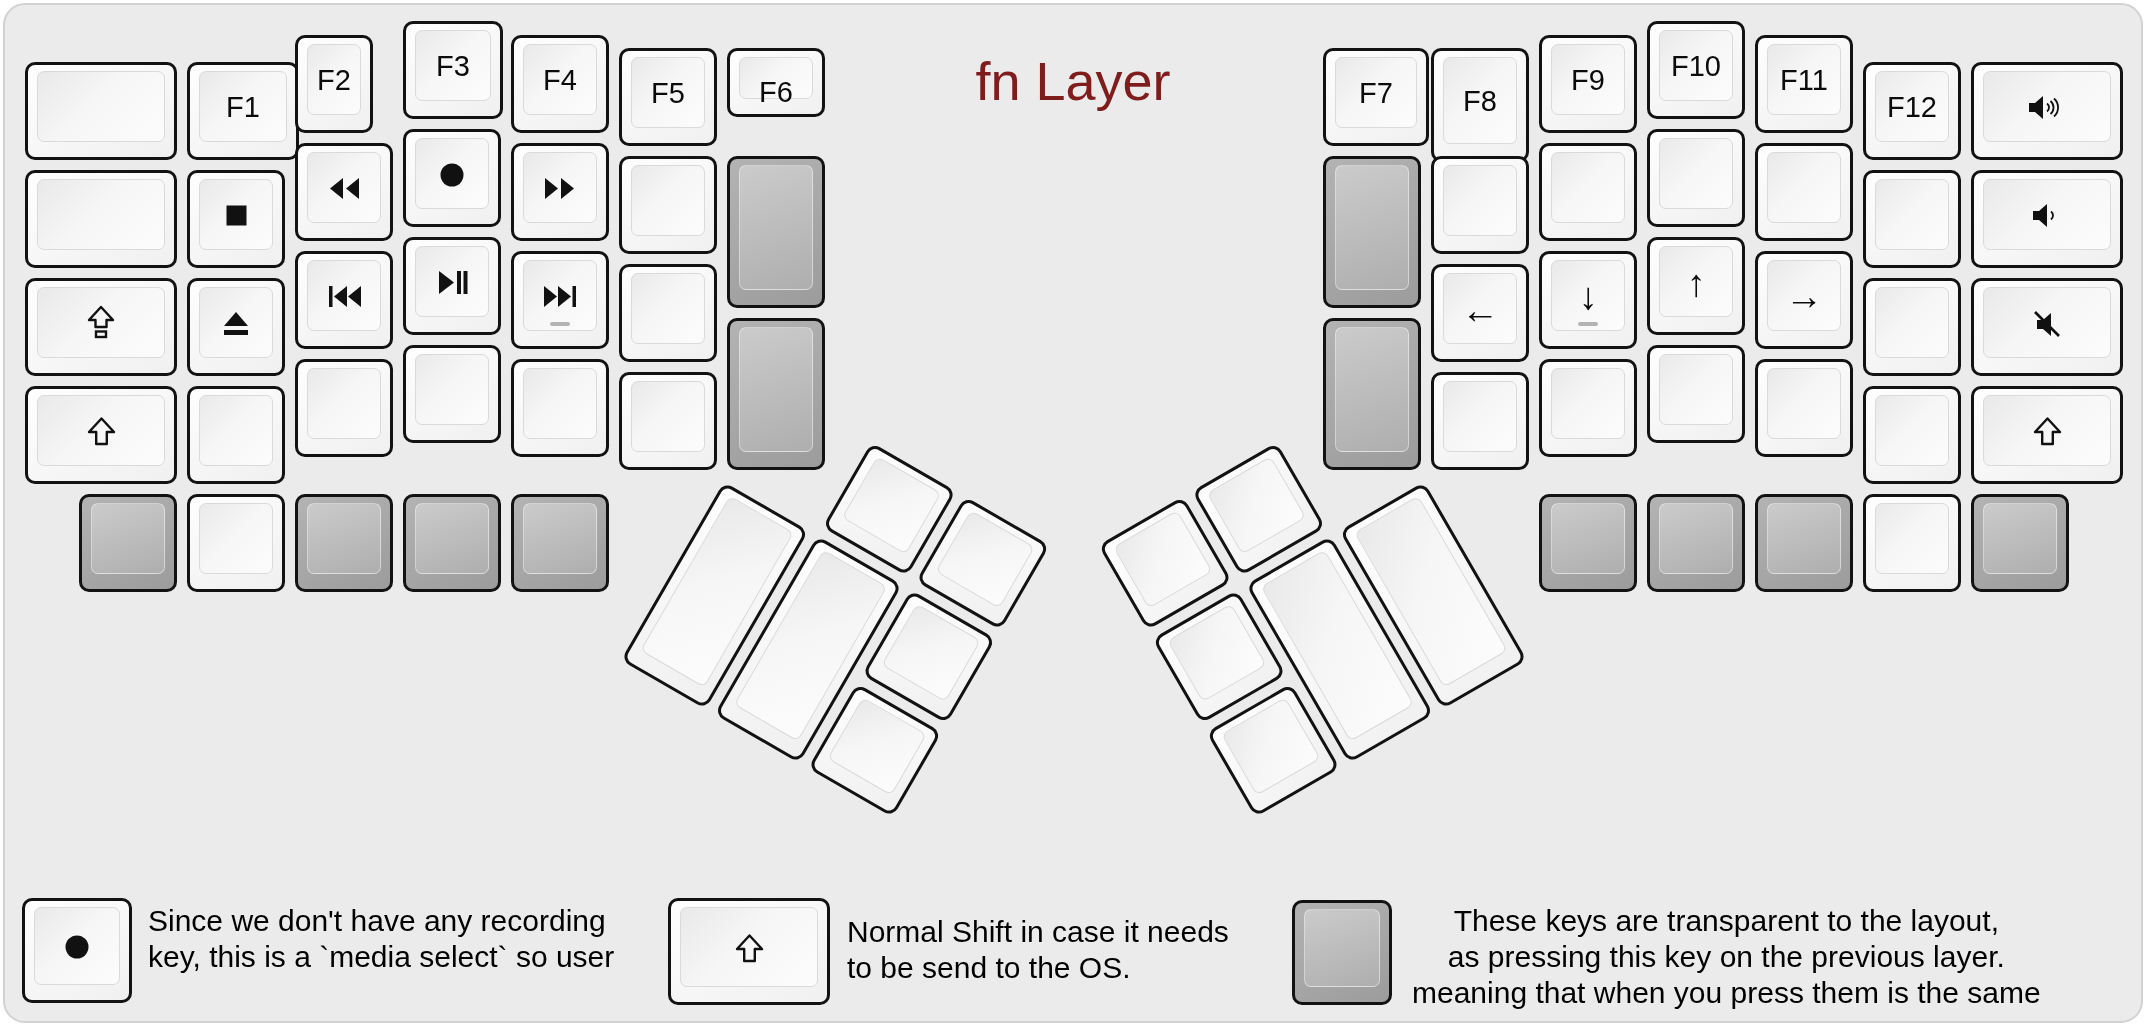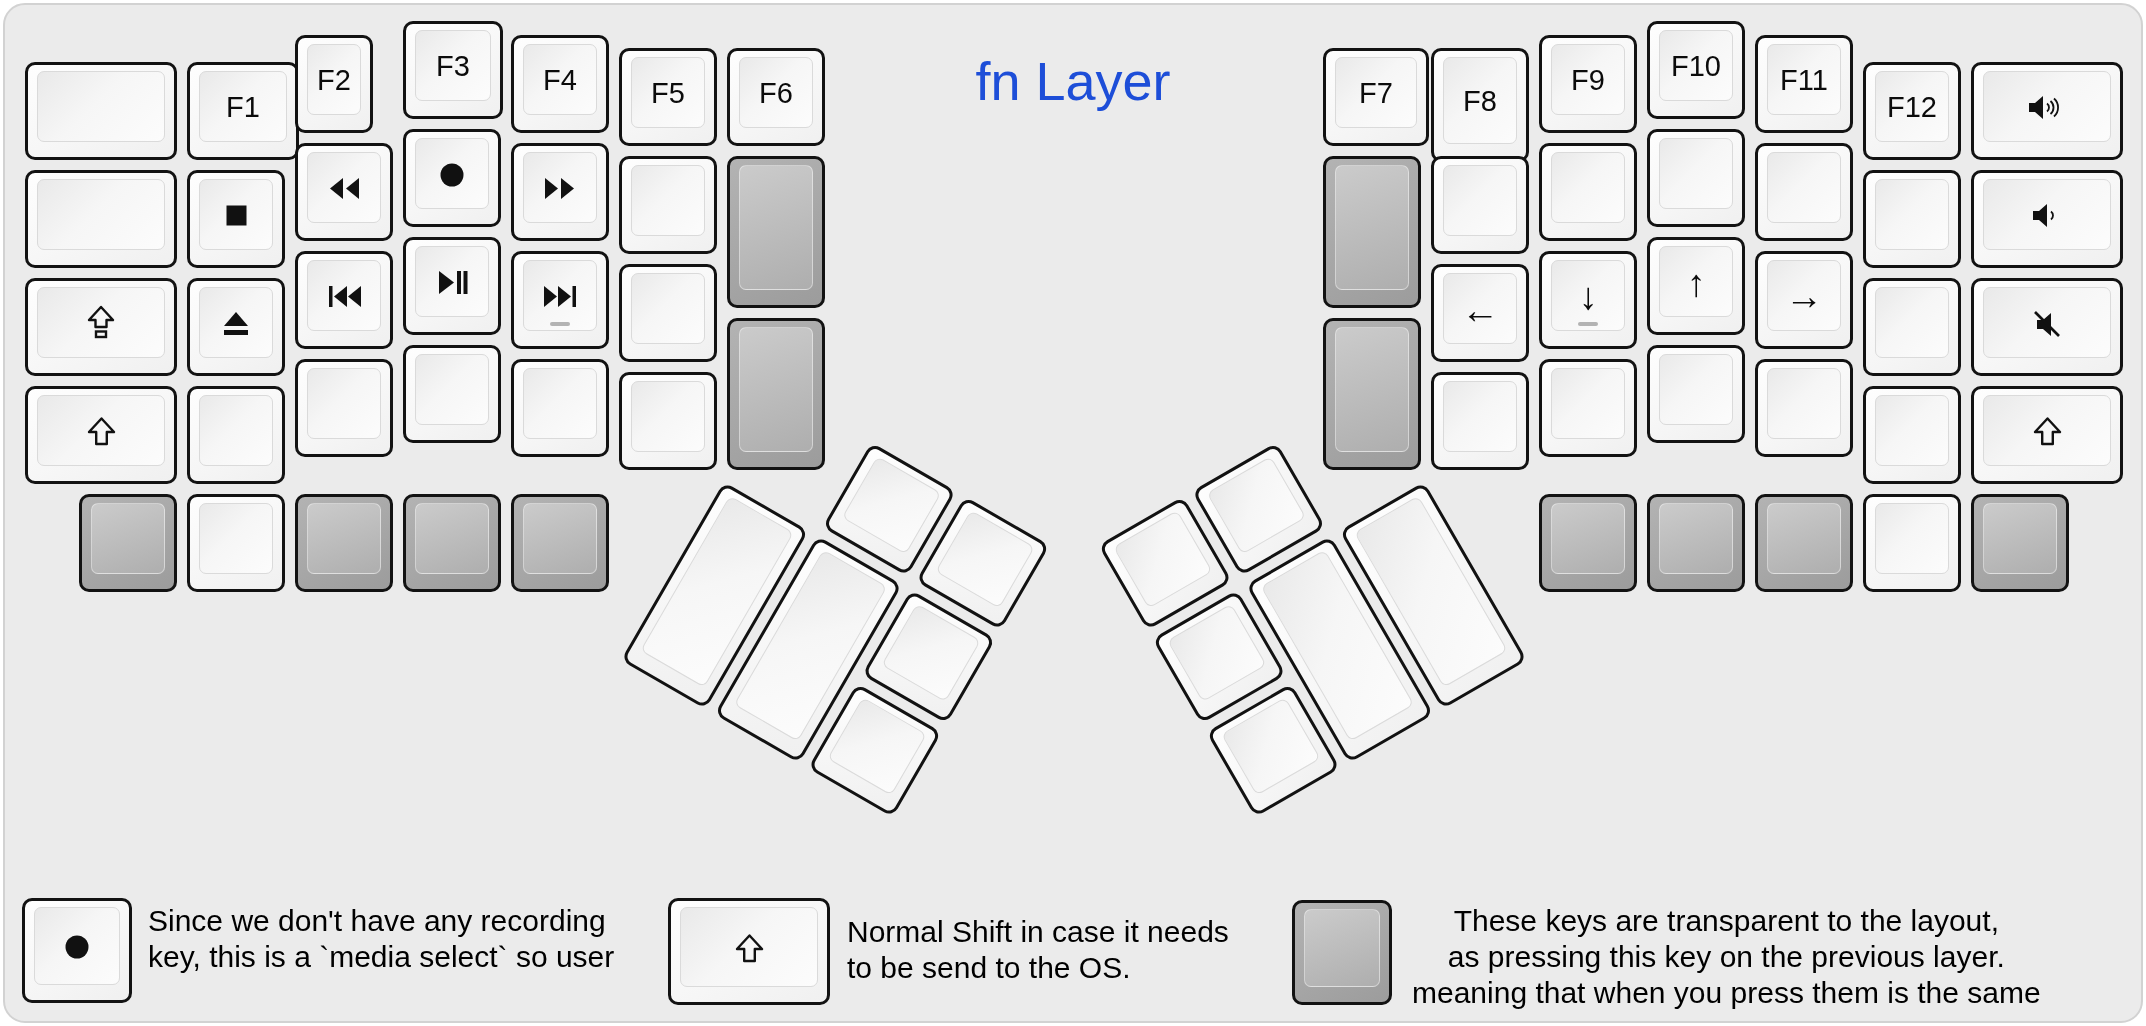--- a/index.html
+++ b/index.html
@@ -1,21 +1,21 @@
 <!DOCTYPE html>
 <html style="--panel: #ebebeb; --panel-border: #d2d2d2;"><head>
 <meta charset="utf-8">
 <style>
   html,body{margin:0;padding:0;background:#ffffff;}
   .canvas{position:relative;width:2146px;height:1026px;background:#ffffff;overflow:hidden;
           font-family:"Liberation Sans","DejaVu Sans",sans-serif;}
   .panel{position:absolute;left:3px;top:3px;right:3px;bottom:3px;background:var(--panel,#ebebeb);
          border:2px solid var(--panel-border,#d2d2d2);border-radius:22px;}
   .page-title{position:absolute;top:50px;left:1073px;transform:translateX(-50%);
-              font-size:54px;color:#1d4ed8;white-space:nowrap;}
+              font-size:54px;color:#7f1d1d;white-space:nowrap;}
   .kb-group{position:absolute;}
   .thumb-group{position:absolute;width:0;height:0;}
   .key{position:absolute;box-sizing:border-box;border:3px solid #121212;border-radius:10px;
        background:linear-gradient(150deg,#fefefe,#f0f0f0);
        display:flex;align-items:center;justify-content:center;padding-bottom:7px;}
   .keytop{position:absolute;left:9px;right:9px;top:6px;bottom:15px;border-radius:7px;
           background:linear-gradient(135deg,#e9e9e9 0%,#f6f6f6 45%,#fcfcfc 100%);
           border:1px solid #dadada;}
   .key.gray{background:linear-gradient(150deg,#b3b3b3,#9c9c9c);}
   .key.gray .keytop{background:linear-gradient(160deg,#cbcbcb,#aeaeae);
@@ -166,21 +166,21 @@
       </div>
       <div class="key" style="left: 599px; top: 140px; width: 98px; height: 98px;">
         <div class="keytop"></div>
       </div>
       <div class="key" style="left: 599px; top: 248px; width: 98px; height: 98px;">
         <div class="keytop"></div>
       </div>
       <div class="key" style="left: 599px; top: 356px; width: 98px; height: 98px;">
         <div class="keytop"></div>
       </div>
-      <div class="key" style="left: 707px; top: 32px; width: 98px; height: 98px;">
+      <div class="key" style="left: 707px; top: 32px; width: 98px; height: 69px; align-items: flex-end;">
         <div class="keytop"></div>
         <span class="klabel">F6</span>
       </div>
       <div class="key gray" style="left: 707px; top: 140px; width: 98px; height: 152px;">
         <div class="keytop"></div>
       </div>
       <div class="key gray" style="left: 707px; top: 302px; width: 98px; height: 152px;">
         <div class="keytop"></div>
       </div>
       <div class="key gray" style="left: 59px; top: 477.5px; width: 98px; height: 98px;">

